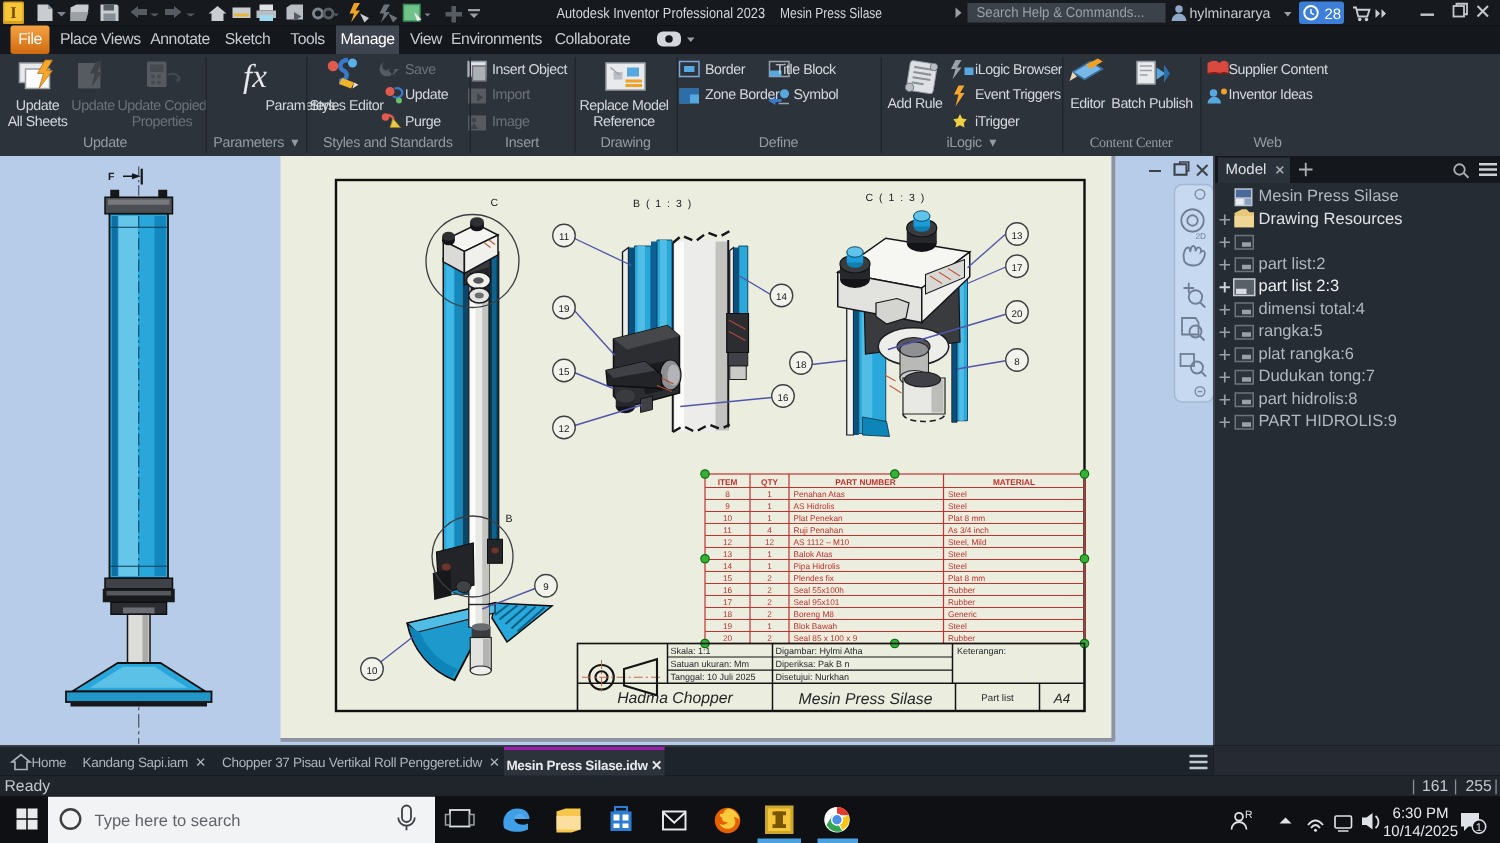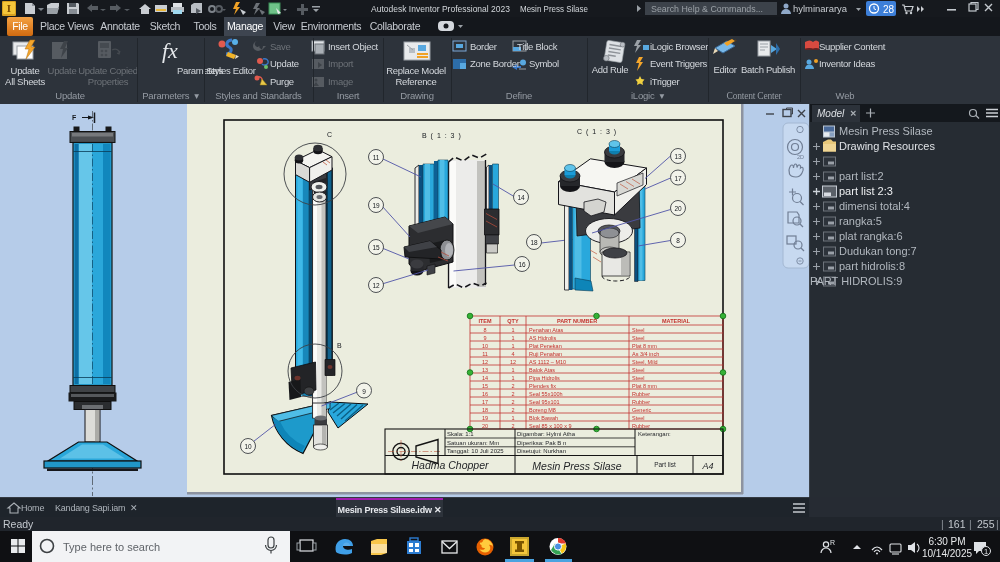--- a/index.html
+++ b/index.html
@@ -636,21 +636,21 @@
         <path d="M801 248 l3 3"></path>
       </g>
       <text x="797" y="159" font-size="5.5" fill="#707e94">2D</text>
       <circle cx="800" cy="261" r="3.2" fill="none" stroke="#7e8ea6" stroke-width="1"></circle>
       <path d="M798.5 261 h3" stroke="#7e8ea6" stroke-width="1"></path>
     </g>
   </svg>
   </div>
   <div id="panel">
     <div id="paneltabs">
-      <div style="position:absolute;left:2px;top:1px;width:48px;height:17px;background:#2c323a;color:#dde0e4;font-size:10px;line-height:17px;padding-left:5px;font-style:italic;">Model</div>
+      <div style="position:absolute;left:2px;top:1px;width:48px;height:17px;background:#2c323a;color:#dde0e4;font-size:10px;line-height:17px;padding-left:5px;">Model</div>
       <svg width="190" height="18" style="position:absolute;left:0;top:0">
         <path d="M41 7 l4.5 4.5 m0 -4.5 l-4.5 4.5" stroke="#aab0b6" stroke-width="1.1"></path>
         <path d="M56 9 h9 m-4.5 -4.5 v9" stroke="#aab0b6" stroke-width="1.2"></path>
         <circle cx="163" cy="9" r="3.5" fill="none" stroke="#aab0b6" stroke-width="1.2"></circle>
           <path d="M166 11.5 l3 3" stroke="#aab0b6" stroke-width="1.2"></path>
         <path d="M176 5.5 h12 M176 9 h12 M176 12.5 h12" stroke="#ccd0d5" stroke-width="1.6"></path>
       </svg>
     </div>
     <svg width="190" height="375" style="position:absolute;left:0;top:18px">
 
@@ -707,28 +707,29 @@
     </svg>
     <div class="trow" style="top:20px;"><span style="margin-left:29px;">Mesin Press Silase</span></div>
     <div class="trow" style="top:35px;color:#dfe2e6;"><span style="margin-left:29px;">Drawing Resources</span></div>
     <div class="trow" style="top:65px;"><span style="margin-left:29px;">part list:2</span></div>
     <div class="trow" style="top:80px;color:#eef0f2;"><span style="margin-left:29px;">part list 2:3</span></div>
     <div class="trow" style="top:95px;"><span style="margin-left:29px;">dimensi total:4</span></div>
     <div class="trow" style="top:110px;"><span style="margin-left:29px;">rangka:5</span></div>
     <div class="trow" style="top:125px;"><span style="margin-left:29px;">plat rangka:6</span></div>
     <div class="trow" style="top:140px;"><span style="margin-left:29px;">Dudukan tong:7</span></div>
     <div class="trow" style="top:155px;"><span style="margin-left:29px;margin-top:16px;">part hidrolis:8</span></div>
-    <div class="trow" style="top:170px;"><span style="">PART HIDROLIS:9</span></div>
+    <div class="trow" style="top:170px;"><span style="margin-left:29px;">PART HIDROLIS:9</span></div>
   </div>
   <div id="doctabs">
     <svg width="16" height="20" style="position:absolute;left:6px;top:0">
         <path d="M2 10 l6 -5 6 5 h-2 v5 h-8 v-5 z" fill="none" stroke="#aab0b6" stroke-width="1.1"></path>
       </svg>
     <div class="dtab" style="left:21px;">Home</div>
     <div class="dtab" style="left:55px;">Kandang Sapi.iam&nbsp;&nbsp;✕</div>
+    <div class="dtab" style="left:148px;">Chopper 37 Pisau Vertikal Roll Penggeret.idw&nbsp;&nbsp;✕</div>
     <div class="dtab" style="left:336px;width:107px;background:#2d333b;border-top:2px solid #a21caf;color:#e8eaee;text-align:center;font-weight:bold;">Mesin Press Silase.idw&nbsp;✕</div>
     <svg width="20" height="20" style="position:absolute;left:790px;top:0">
         <path d="M3 6 h12 M3 10 h12 M3 14 h12" stroke="#c3c8ce" stroke-width="1.6"></path>
       </svg>
   </div>
   <div id="docfill"></div>
   <div id="statusbar">
     <span style="position:absolute;left:3px;">Ready</span>
     <span style="position:absolute;left:948px;">161</span>
     <span style="position:absolute;left:941px;color:#8a9098;">|</span>

